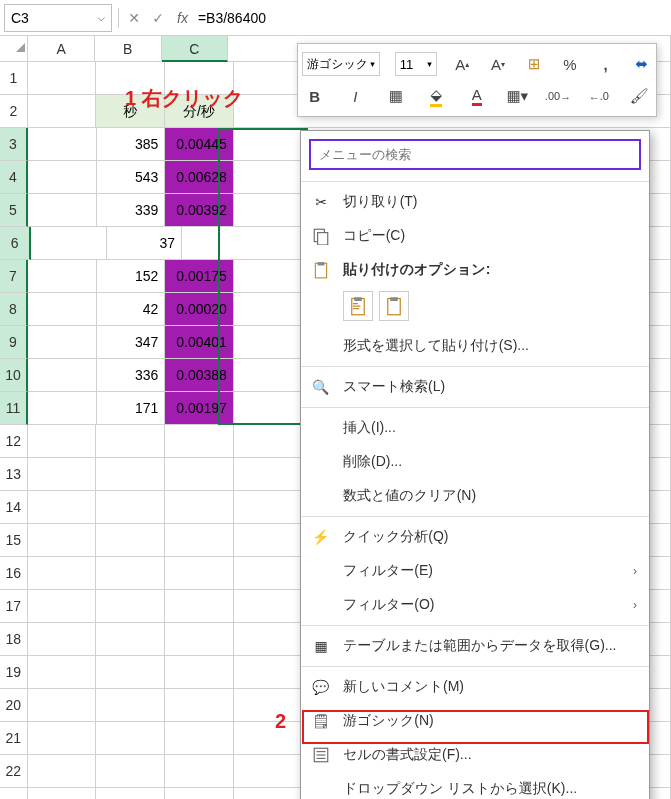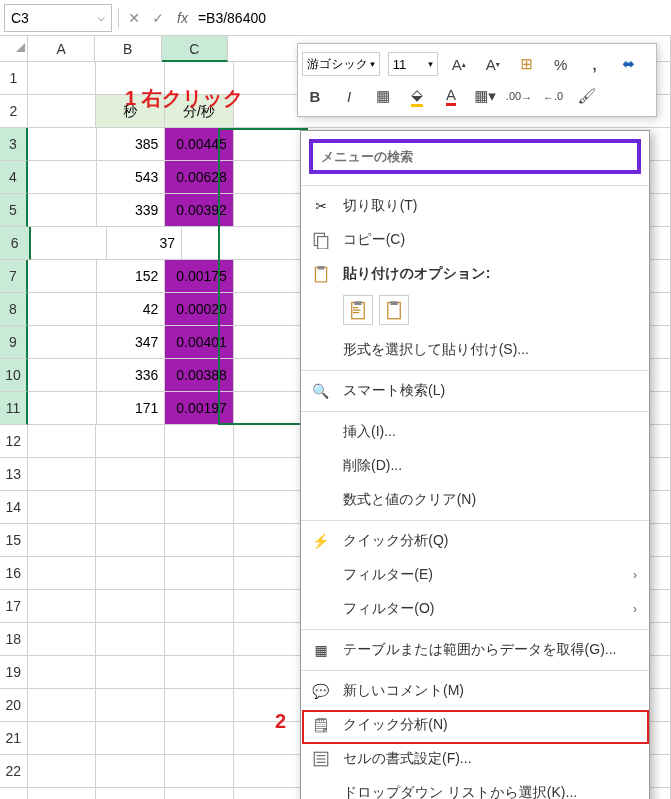--- a/index.html
+++ b/index.html
@@ -180,21 +180,21 @@
       width: 360px;
       background: #fff;
       border: 1px solid #bbb;
       box-shadow: 2px 2px 8px rgba(0,0,0,0.2);
       padding: 4px;
       z-index: 50;
     }
     .mt-row {
       display: flex;
       align-items: center;
-      gap: 8px;
+      gap: 15px;
       height: 32px;
     }
     .mt-font {
       border: 1px solid #ccc;
       font-size: 12px;
       height: 24px;
       padding: 0 4px;
       display:flex;align-items:center;gap:2px;
       white-space:nowrap;
     }
@@ -226,24 +226,23 @@
       border: 1px solid #999;
       box-shadow: 3px 3px 10px rgba(0,0,0,0.3);
       z-index: 60;
     }
     .cm-search {
       padding: 8px;
     }
     .cm-search-input {
       width: 100%;
       padding: 6px 8px;
-      border: 4px solid #6d28d9;
+      border: 2px solid #6d28d9;
       font-size: 13px;
       color: #888;
-      font-weight: bold;
     }
     .cm-sep {
       height: 1px;
       background: #ddd;
       margin: 3px 0;
     }
     .cm-item {
       display: flex;
       align-items: center;
       padding: 7px 10px;
@@ -604,21 +603,21 @@
     <span class="cm-icon">▦</span>
     <span>テーブルまたは範囲からデータを取得(G)...</span>
   </div>
   <div class="cm-sep"></div>
   <div class="cm-item">
     <span class="cm-icon">💬</span>
     <span>新しいコメント(M)</span>
   </div>
   <div class="cm-item">
     <span class="cm-icon">🗒</span>
-    <span>クイック分析(N)</span>
+    <span>游ゴシック(N)</span>
   </div>
   <div class="cm-item">
     <span class="cm-icon">
         <svg viewBox="0 0 16 16">
           <rect x="2" y="2" width="12" height="12" fill="none" stroke="#666"></rect>
           <line x1="4" y1="5" x2="12" y2="5" stroke="#666"></line>
           <line x1="4" y1="8" x2="12" y2="8" stroke="#666"></line>
           <line x1="4" y1="11" x2="12" y2="11" stroke="#666"></line>
         </svg>
       </span>

